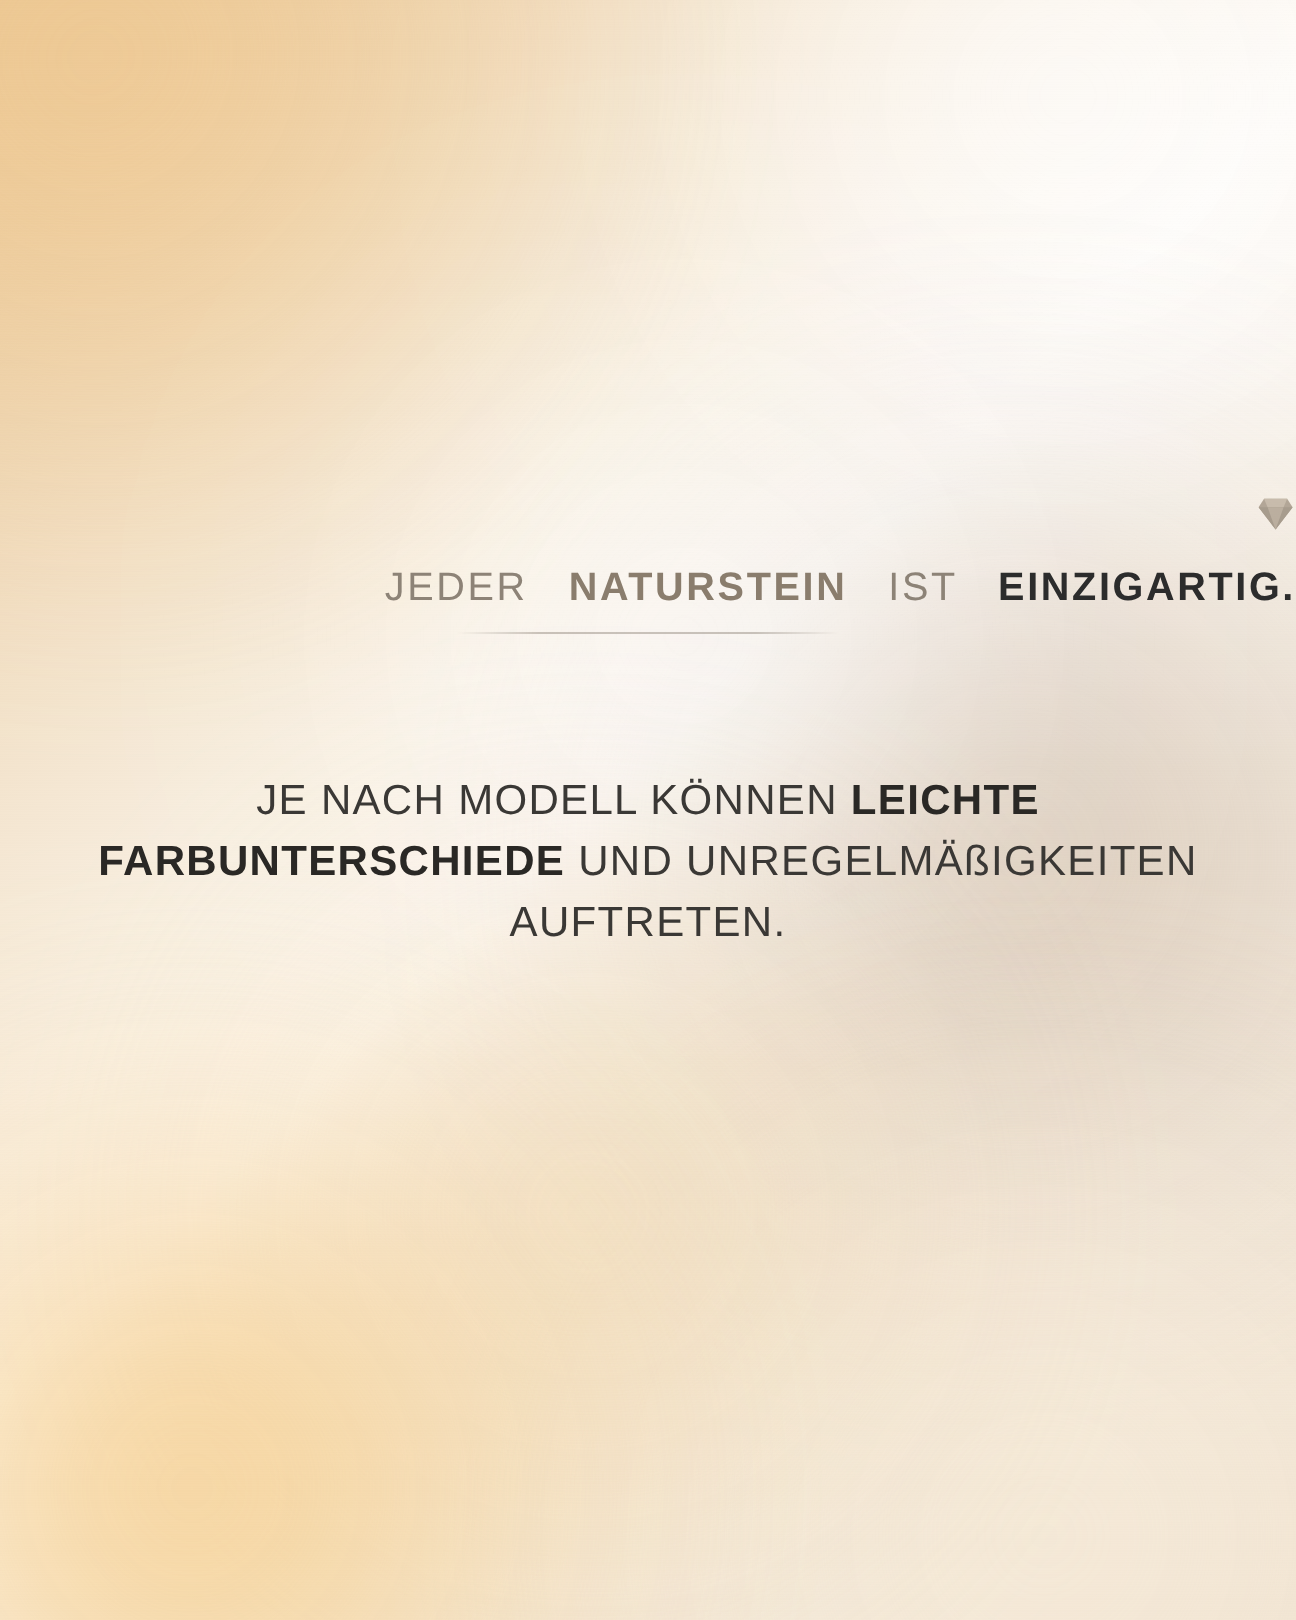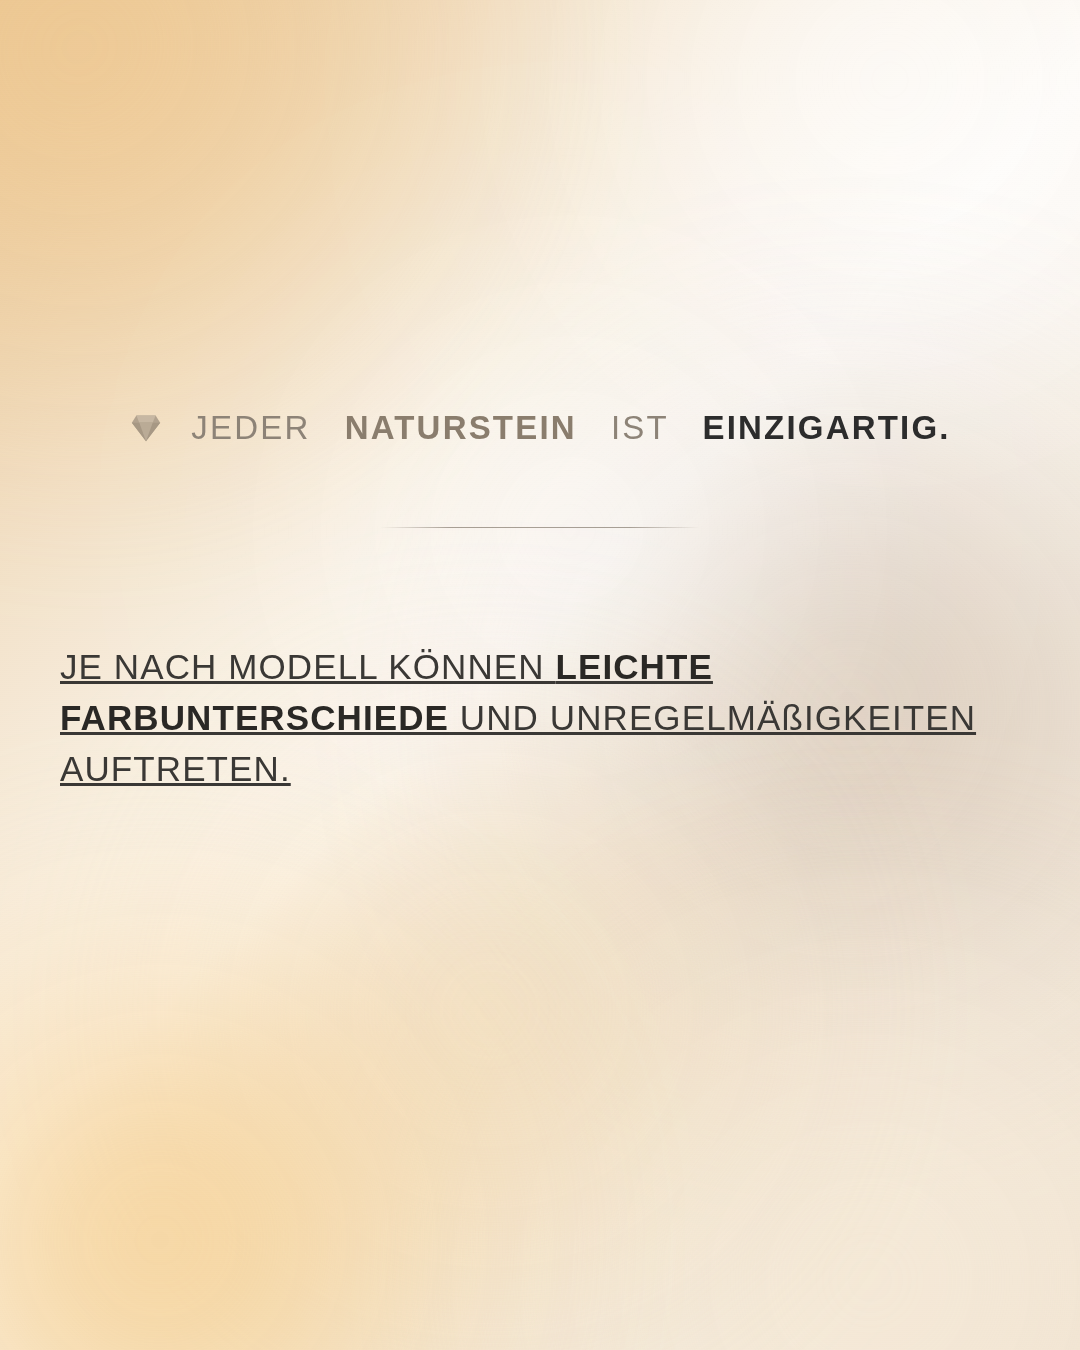--- a/index.html
+++ b/index.html
@@ -90,20 +90,21 @@
 
   .headline-row {
     position: absolute;
     top: 410px;
     left: 0;
     right: 0;
     display: flex;
     align-items: flex-end;
     justify-content: center;
     gap: 28px;
+    flex-direction: column;
   }
   .gem-icon {
     width: 34px;
     height: 34px;
     flex: 0 0 auto;
     display: block;
     opacity: .75;
     transform: translateY(1px);
   }
   .headline {
@@ -133,27 +134,26 @@
     width: 320px;
     height: 1px;
     background: linear-gradient(to right, rgba(150,140,128,0) 0%, rgba(140,130,118,.75) 22%, rgba(140,130,118,.75) 78%, rgba(150,140,128,0) 100%);
   }
 
   .para {
     position: absolute;
     left: 50%;
     transform: translateX(-50%);
     width: 960px;
-    text-align: left;
+    text-align: center;
     color: #3a3835;
     font-size: 35px;
     line-height: 1.45;
     letter-spacing: 1.1px;
     font-weight: 400;
-    text-decoration: underline;
   }
   .para b {
     font-weight: 700;
     color: #2a2825;
   }
   .para-1 { top: 607px; }
   .para-2 { top: 848px; }
 
   
   [data-bind] { display: inline; }

